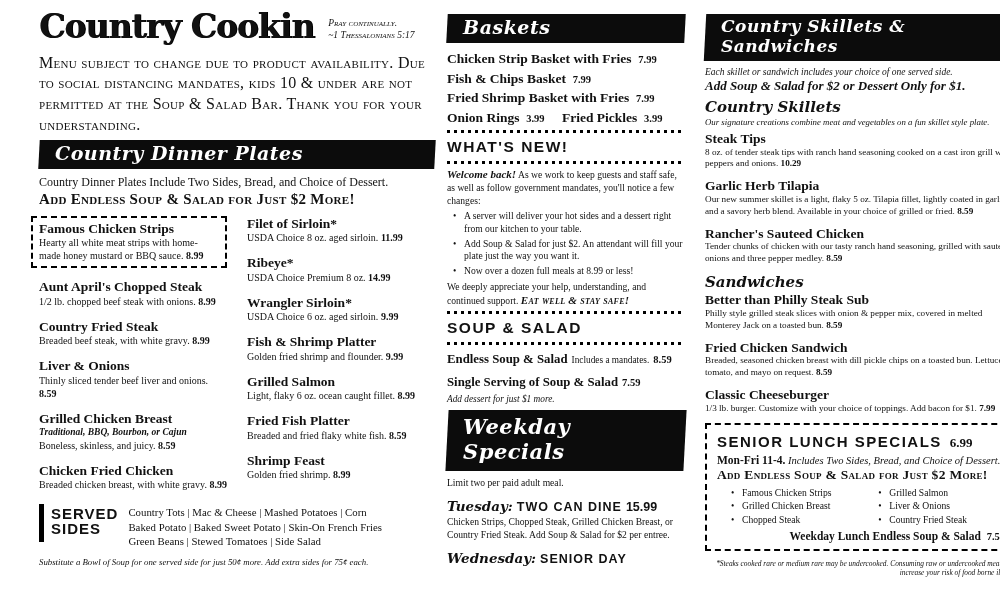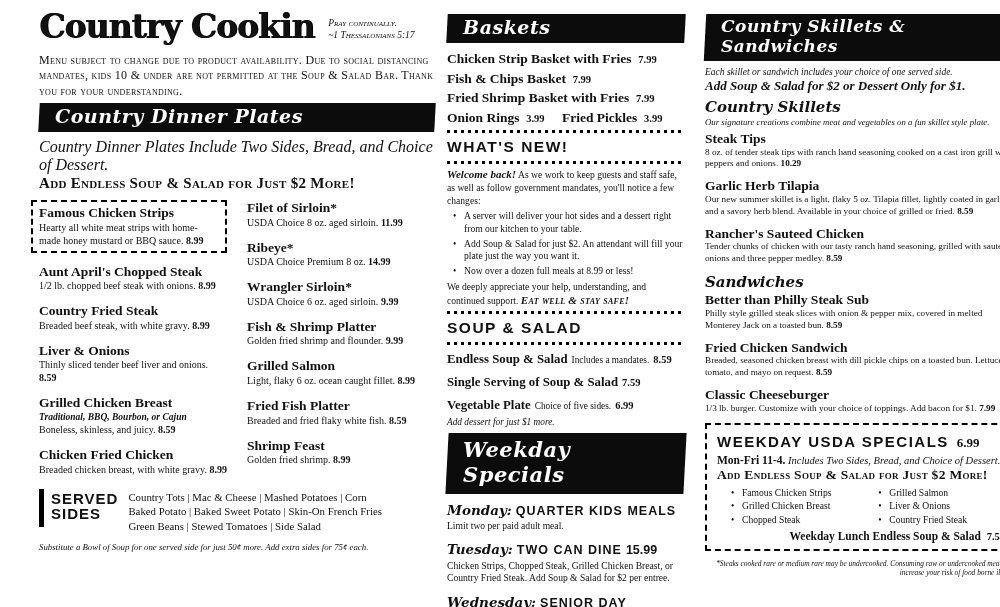--- a/index.html
+++ b/index.html
@@ -17,22 +17,22 @@
 
   .stencil { font-family:"Liberation Sans",sans-serif; font-weight:bold; letter-spacing:1px; }
   .stencil-title { font-family:"Liberation Sans",sans-serif; font-weight:bold; font-size:15.5px; letter-spacing:1.5px; padding:2px 0; }
   .dots { height:3px; margin:3px 0; background-image:repeating-linear-gradient(90deg,#000 0 3px,transparent 3px 7px); }
   .price, .bprice { font-weight:bold; }
 
   
   .header-row { display:flex; align-items:flex-start; }
   .logo { font-family:"DejaVu Serif",serif; font-weight:bold; font-size:33px; letter-spacing:-1px; line-height:1.05; text-shadow:1px 0 #000; }
   .prayer { font-variant:small-caps; font-style:italic; font-size:9.5px; line-height:1.25; margin:8px 0 0 14px; }
-  .notice { font-variant:small-caps; font-size:12px; line-height:1.3; margin-top:8px; letter-spacing:.3px; }
-  .subtitle { font-style:italic; font-size:16px; margin:2px 0 1px; }
+  .notice { font-variant:small-caps; font-size:16px; line-height:1.3; margin-top:8px; letter-spacing:.3px; }
+  .subtitle { font-size:12px; margin:2px 0 1px; }
   .promo { font-variant:small-caps; font-weight:bold; font-size:15px; letter-spacing:.3px; }
   .items-grid { display:flex; gap:20px; margin-top:8px; }
   .items-col { flex:1; }
   .item { margin-bottom:11px; }
   .item-name { font-weight:bold; font-size:13.5px; line-height:1.15; }
   .item-desc { font-size:10px; line-height:1.3; }
   .item-note { font-size:9.5px; font-style:italic; font-weight:bold; line-height:1.3; }
   .boxed { border:2px dashed #000; padding:3px 6px 4px; margin-left:-8px; }
   .sides-row { display:flex; align-items:flex-start; margin-top:2px; }
   .sides-bar { width:5px; height:38px; background:#000; margin-right:7px; }
@@ -208,28 +208,26 @@
       <li>Now over a dozen full meals at 8.99 or less!</li>
     </ul>
     <p class="wn-text"><span>We deeply appreciate your help, understanding, and continued support.</span> <span class="smallcaps-em">Eat well &amp; stay safe!</span></p>
 
     <div class="dots"></div>
     <div class="stencil-title">SOUP &amp; SALAD</div>
     <div class="dots"></div>
 
     <div class="ss-item"><span class="ss-name">Endless Soup &amp; Salad</span> <span class="ss-note">Includes a mandates.</span> <span class="bprice">8.59</span></div>
     <div class="ss-item"><span class="ss-name">Single Serving of Soup &amp; Salad</span> <span class="bprice">7.59</span></div>
-    <div class="ss-item"><span class="ss-name">Vegetable Plate</span> <span class="ss-note">Choice of five sides.</span> <span class="bprice">6.99</span></div>
     <p class="ss-foot">Add dessert for just $1 more.</p>
 
     <div class="banner banner-specials">
       <span class="script">Weekday Specials</span>
     </div>
     <div class="day-block">
-      <div class="day-line"><span class="day-script">Monday:</span><span class="day-title">QUARTER KIDS MEALS</span></div>
       <p class="day-desc">Limit two per paid adult meal.</p>
     </div>
     <div class="day-block">
       <div class="day-line"><span class="day-script">Tuesday:</span><span class="day-title">TWO CAN DINE</span> <span class="day-price">15.99</span></div>
       <p class="day-desc">Chicken Strips, Chopped Steak, Grilled Chicken Breast, or Country Fried Steak. Add Soup &amp; Salad for $2 per entree.</p>
     </div>
     <div class="day-block">
       <div class="day-line"><span class="day-script">Wednesday:</span><span class="day-title">SENIOR DAY</span></div>
 
     </div>
@@ -268,21 +266,21 @@
       <div class="item-name">Fried Chicken Sandwich</div>
       <div class="item-desc"><span>Breaded, seasoned chicken breast with dill pickle chips on a toasted bun. Lettuce, tomato, and mayo on request.</span> <span class="price">8.59</span></div>
     </div>
     <div class="item">
       <div class="item-name">Classic Cheeseburger</div>
       <div class="item-desc"><span>1/3 lb. burger. Customize with your choice of toppings. Add bacon for $1.</span> <span class="price">7.99</span></div>
     </div>
 
     <div class="lunch-box">
       <div class="lb-title-row">
-        <span class="stencil-title lb-title">WEEKDAY USDA SPECIALS</span>
+        <span class="stencil-title lb-title">SENIOR LUNCH SPECIALS</span>
         <span class="lb-price">6.99</span>
       </div>
       <p class="lb-hours"><b>Mon-Fri 11-4.</b> <i>Includes Two Sides, Bread, and Choice of Dessert.</i></p>
       <p class="promo lb-promo">Add Endless Soup &amp; Salad for Just $2 More!</p>
       <div class="lb-cols">
         <ul>
           <li>Famous Chicken Strips</li>
           <li>Grilled Chicken Breast</li>
           <li>Chopped Steak</li>
         </ul>

